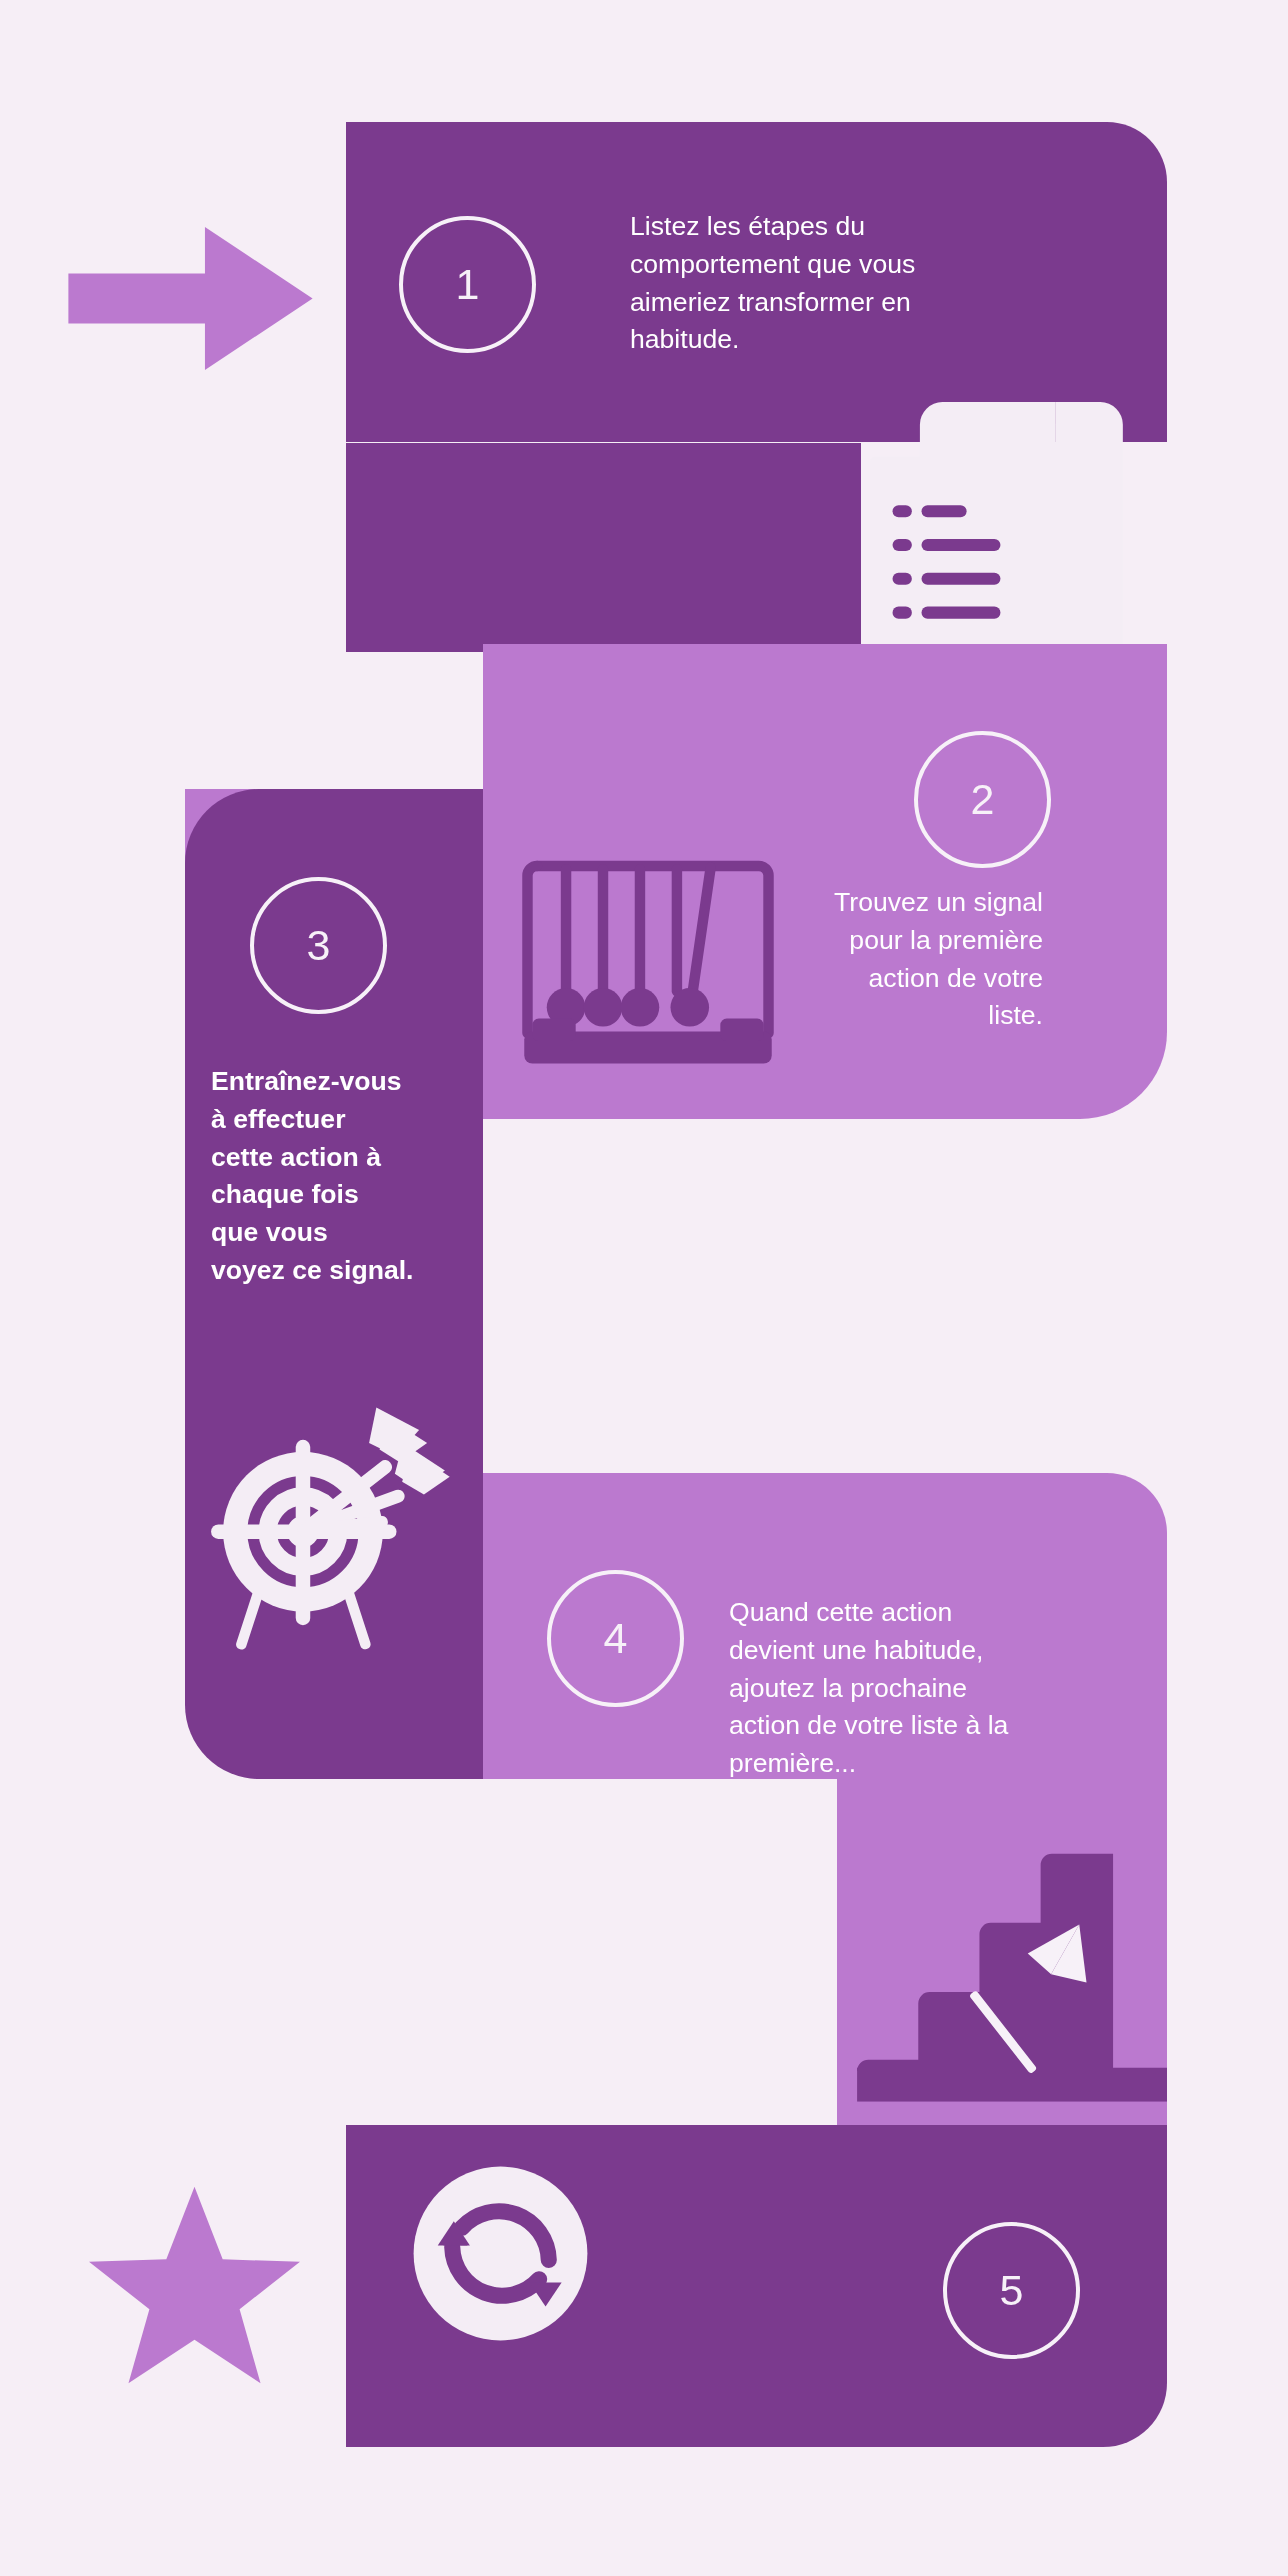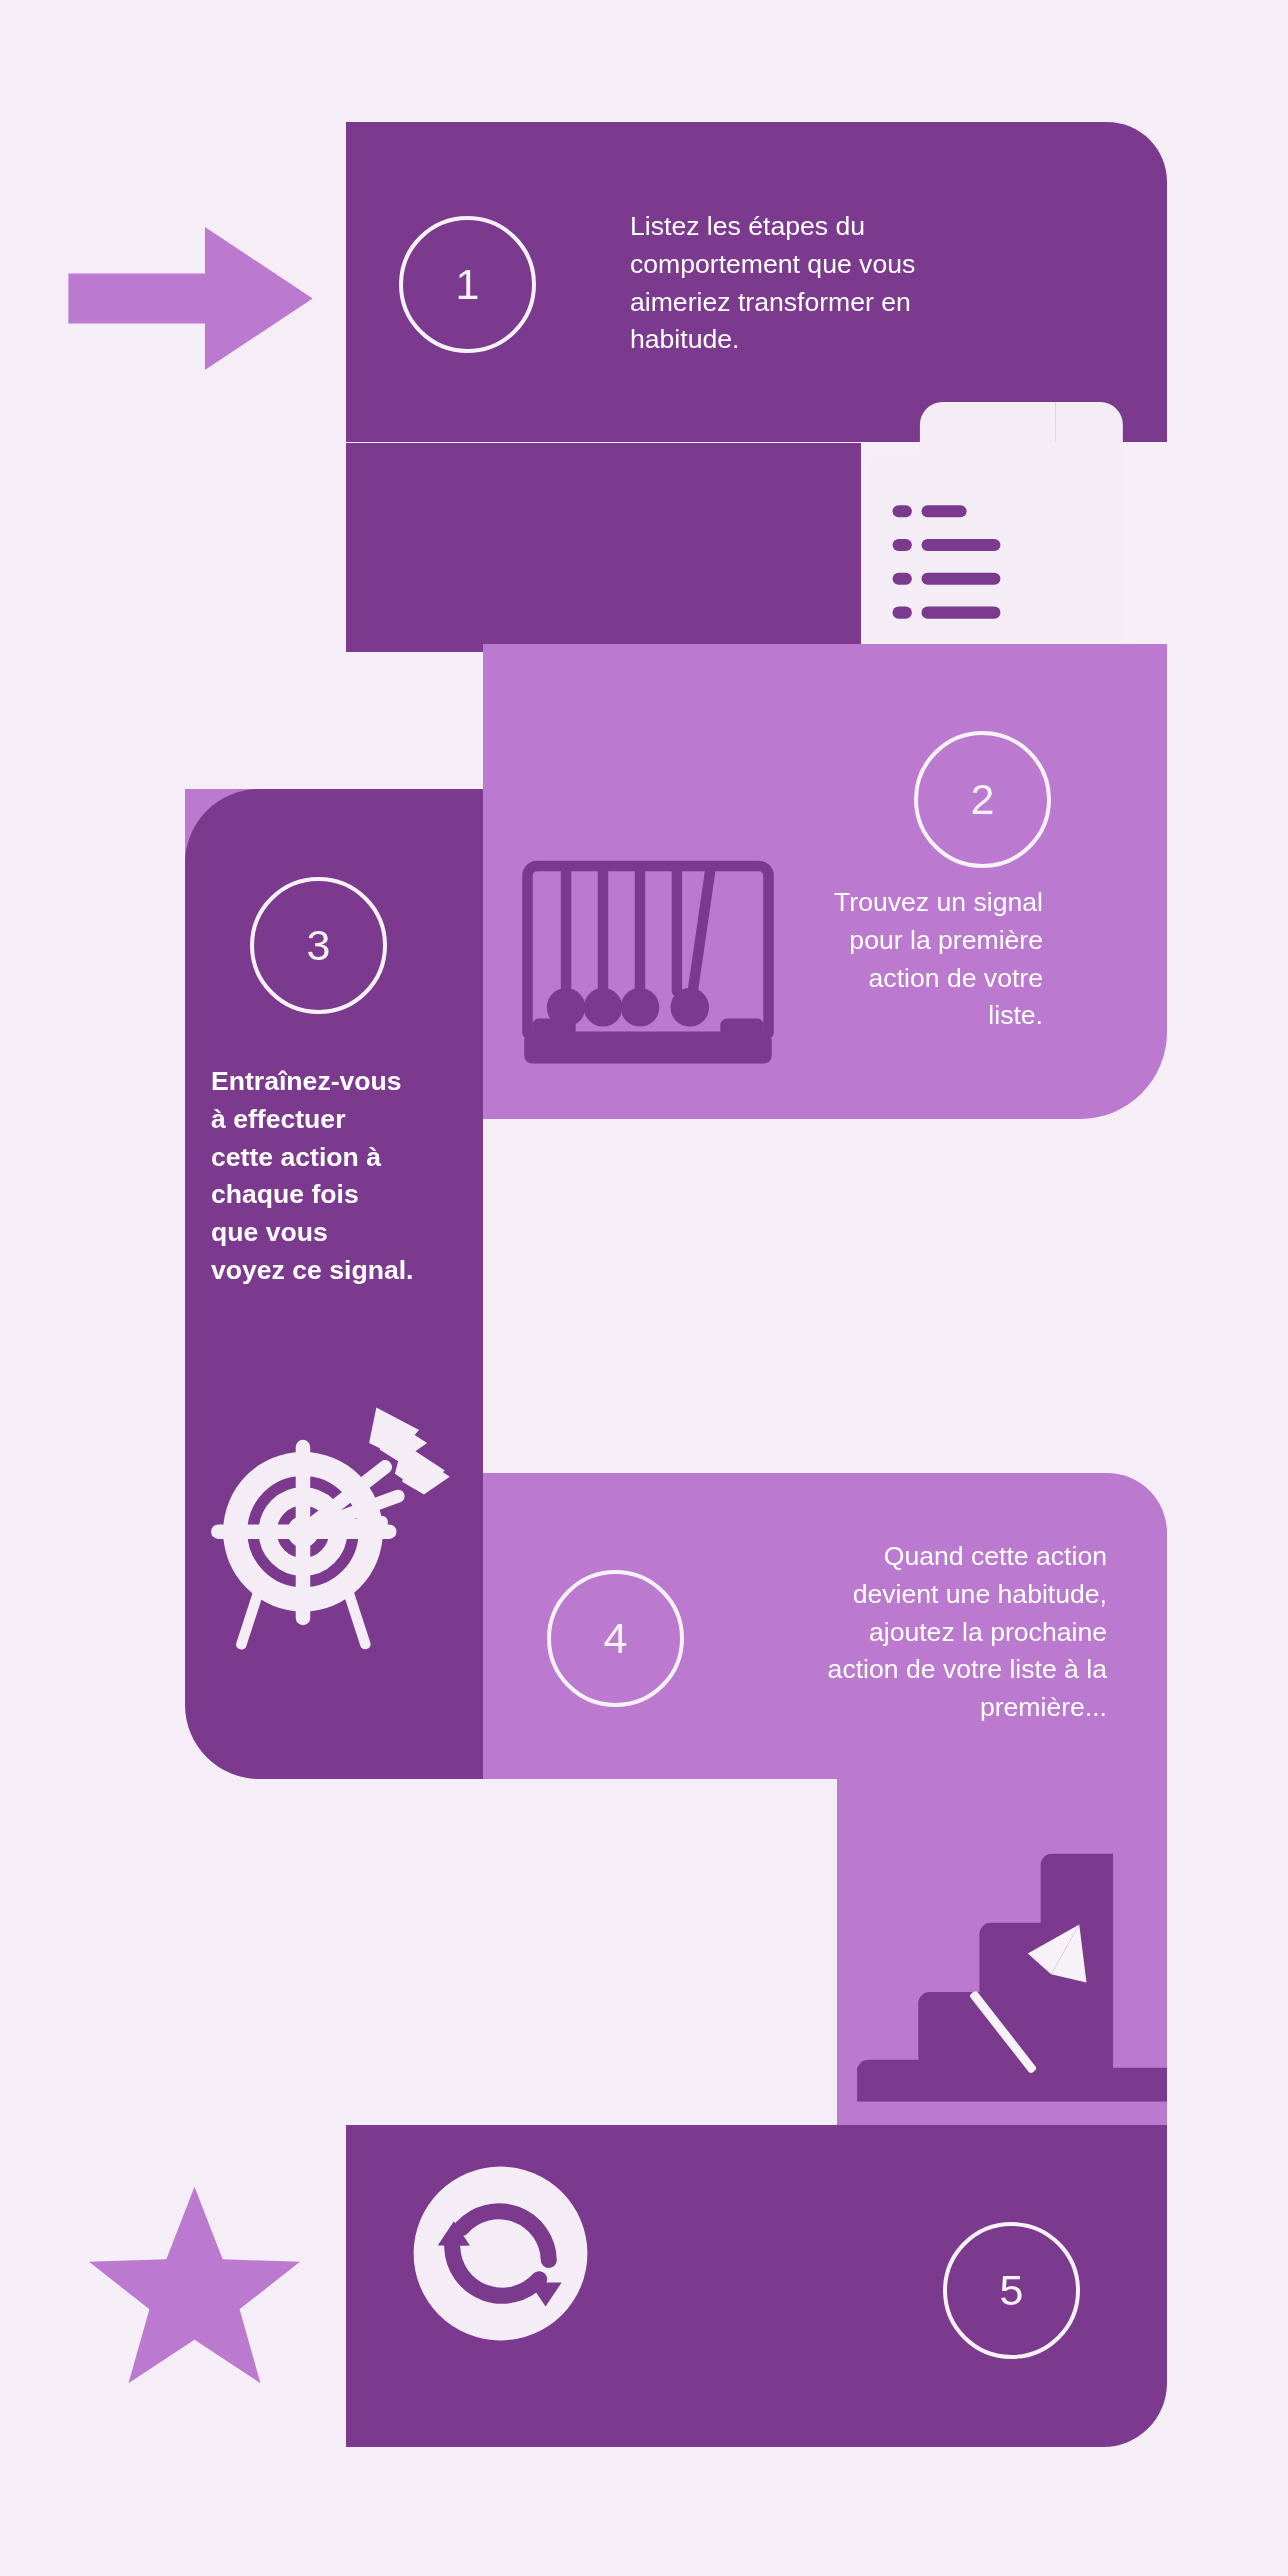--- a/index.html
+++ b/index.html
@@ -161,21 +161,21 @@
     </svg>
   </div>
 
   <div class="block light" style="left:483px;top:1473px;width:684px;height:306px;border-top-right-radius:60px;"></div>
 
   <div class="block light" style="left:837px;top:1779px;width:330px;height:346px;"></div>
 
   <div class="num-circle" style="left:547px;top:1570px;width:129px;height:129px;">
     <span>4</span>
   </div>
-  <div class="step-text ta-left" style="left:729px;top:1538px;width:378px;text-align:right;">Quand cette action
+  <div class="step-text ta-left" style="left:729px;top:1594px;width:378px;">Quand cette action
 devient une habitude,
 ajoutez la prochaine
 action de votre liste à la
 première...</div>
 
   <div class="deco" style="left:841px;top:1781px;width:326px;height:332px;">
     <svg width="326" height="332" viewBox="0 0 405 412">
       <path d="M20 360 a14 14 0 0 1 14 -14 h62 v-70 a14 14 0 0 1 14 -14 h62 v-72 a14 14 0 0 1 14 -14 h62 v-72 a14 14 0 0 1 14 -14 h76 v284 a14 14 0 0 1 -14 14 z" fill="#7b3a8e"></path>
       <rect x="20" y="356" width="385" height="42" fill="#7b3a8e"></rect>
 

